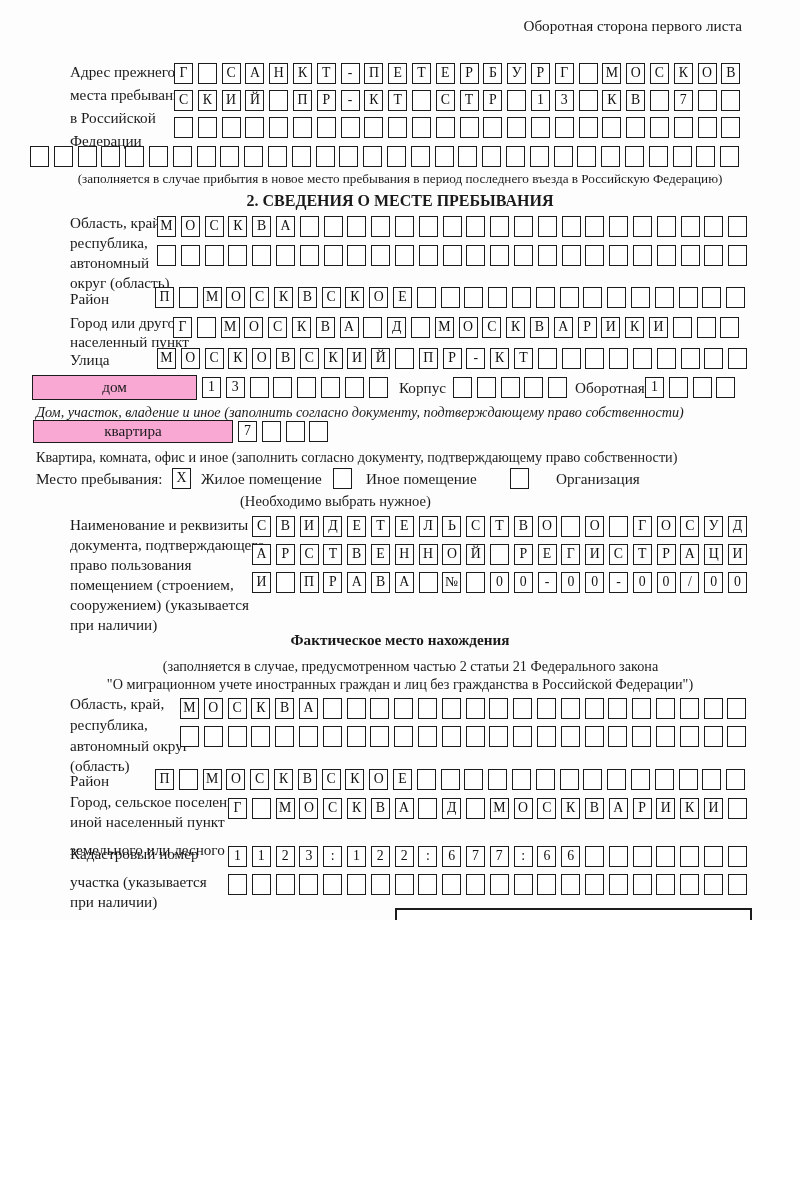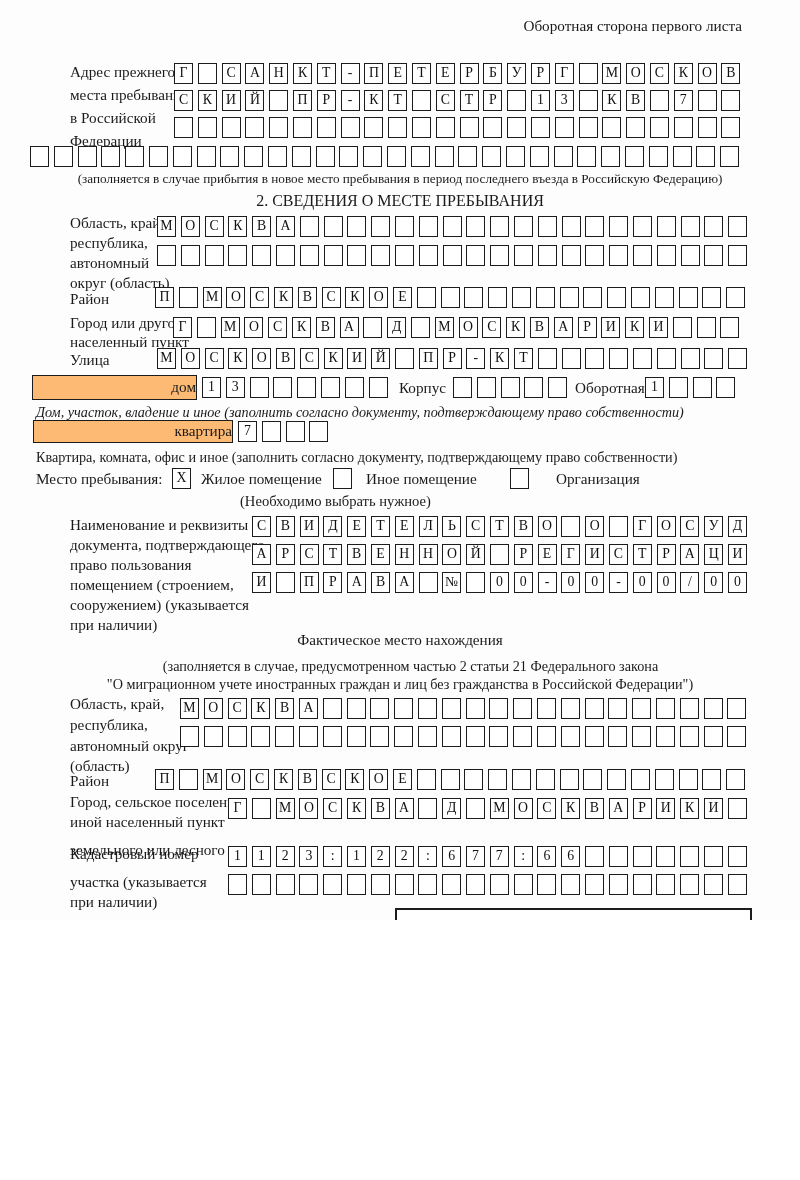--- a/index.html
+++ b/index.html
@@ -14,26 +14,26 @@
   .cellrow{position:absolute;white-space:nowrap;font-size:0;}
   .cell{
     display:inline-block;box-sizing:border-box;vertical-align:top;
     width:19px;height:21px;margin-right:4.8px;
     border:1.6px solid #1c1c1c;background:#fff;
     text-align:center;font-size:13.8px;line-height:18px;
     font-family:"Liberation Serif","DejaVu Serif",serif;color:#111;
   }
   .widebox{
     position:absolute;box-sizing:border-box;border:1.6px solid #1c1c1c;
-    background:#fdba74;text-align:right;font-size:15.2px;
+    background:#f9a8d4;text-align:center;font-size:15.2px;
   }
   .note{font-size:13.2px;white-space:nowrap;}
   .note2{font-size:14.2px;white-space:nowrap;}
   .center{left:0;right:0;text-align:center;}
-  .bold{font-weight:normal;}
+  .bold{font-weight:bold;}
   .bigbox{position:absolute;box-sizing:border-box;border:2px solid #1c1c1c;background:#fff;}
   .caption{text-align:center;font-size:14.6px;line-height:18.4px;}
 </style>
 </head>
 <body>
 
 <div class="form">
 
   <div class="abs lbl" style="top:18px;right:58px;">Оборотная сторона первого листа</div>
 

